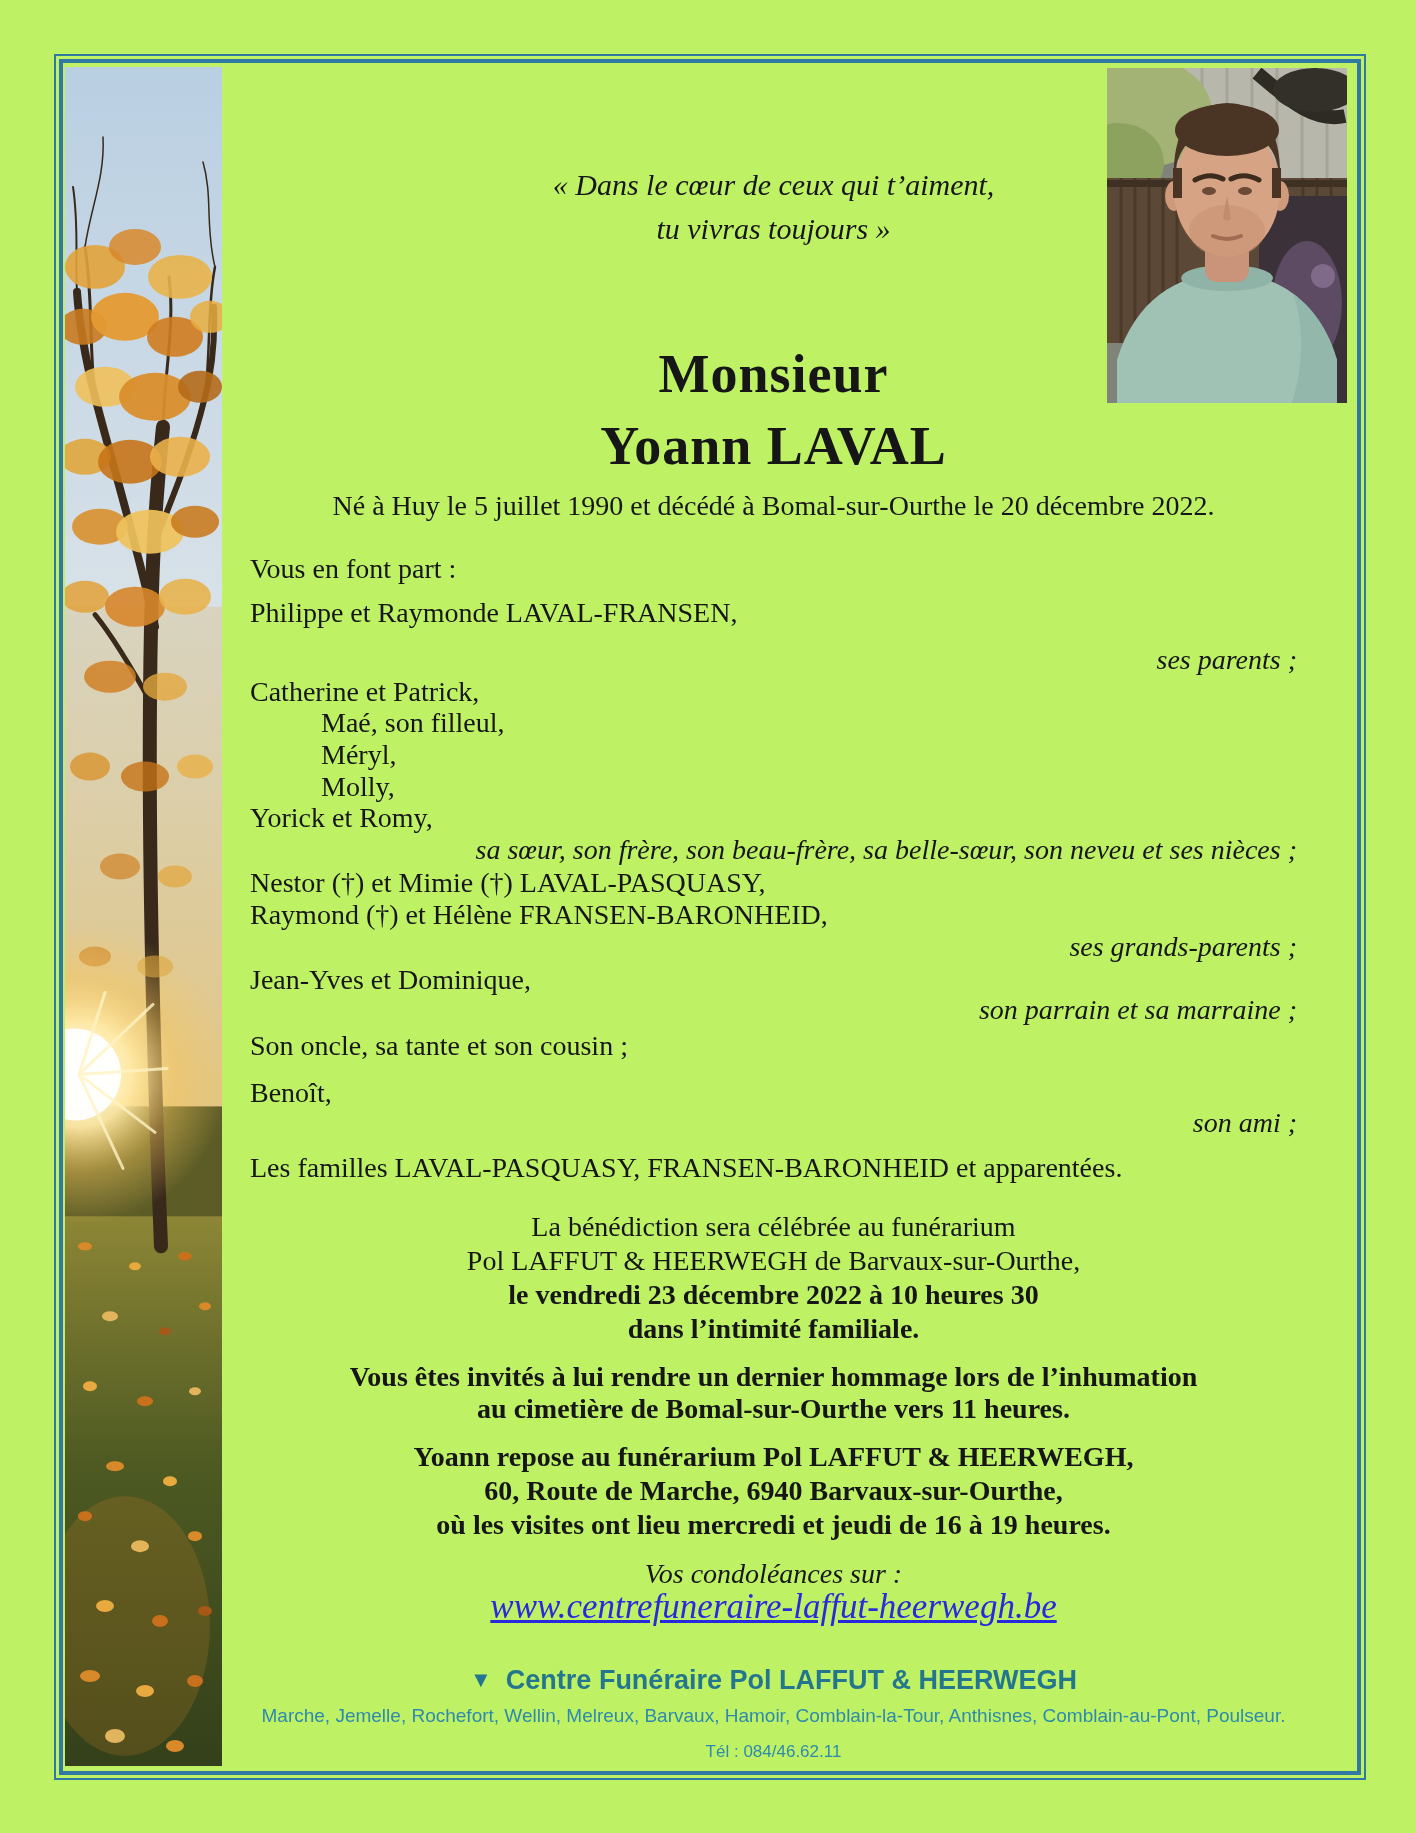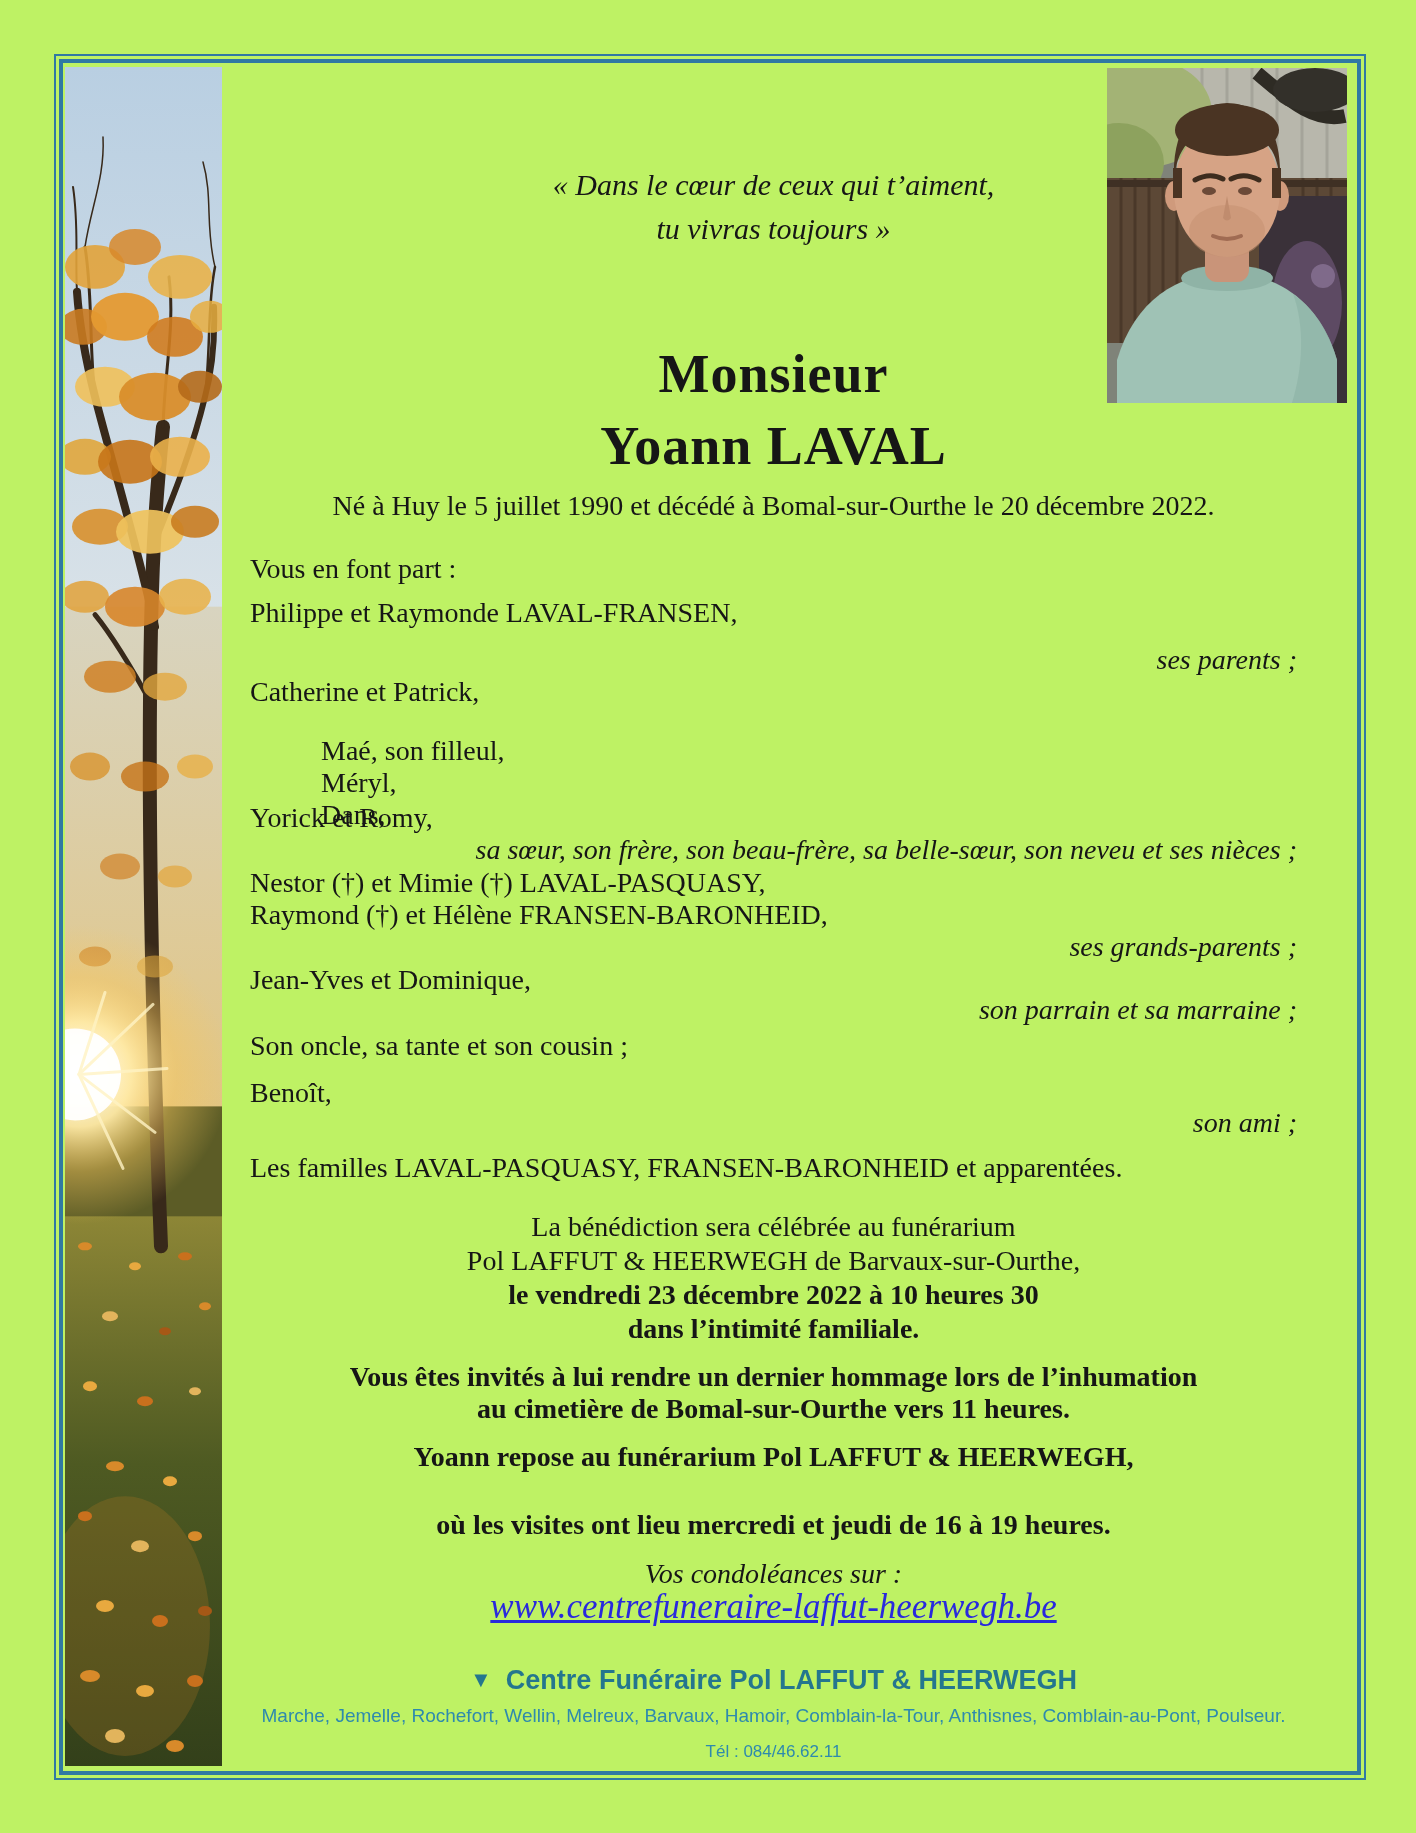--- a/index.html
+++ b/index.html
@@ -13,21 +13,21 @@
     border:4px solid #3079a3; outline:2px solid #3079a3; outline-offset:3px;
   }
   .photo { position:absolute; display:block; }
   .tree-photo { left:65px; top:67px; width:157px; height:1699px; }
   .portrait   { left:1107px; top:68px; width:240px; height:335px; }
 
   .t-line { position:absolute; left:250px; width:1047px; font-size:28px; line-height:32px; white-space:nowrap; }
   .t-left   { text-align:left; }
   .t-right  { text-align:right; font-style:italic; }
   .t-center { text-align:center; }
-  .t-indent { padding-left:71px; box-sizing:border-box;margin-top:28px; }
+  .t-indent { padding-left:71px; box-sizing:border-box; }
   .bold { font-weight:bold;font-family:Liberation Serif, serif; }
 
   .quote { font-style:italic; font-size:30px; line-height:44px; }
   .title-block { font-weight:bold; font-size:54px; line-height:72px; letter-spacing:1px; }
 
   .link-line a {
     color:#2929dd; font-style:italic; font-size:35px;
     text-decoration:underline; cursor:pointer;
   }
   .sans { font-family:"Liberation Sans", sans-serif; }
@@ -204,40 +204,41 @@
   <div class="t-line t-center title-block" style="top:410px">Yoann LAVAL</div>
 
   <div class="t-line t-center" style="top:490px">Né à Huy le 5 juillet 1990 et décédé à Bomal-sur-Ourthe le 20 décembre 2022.</div>
 
   <div class="t-line t-left" style="top:553px">Vous en font part :</div>
   <div class="t-line t-right" style="top:644px">ses parents ;</div>
   <div class="t-line t-left" style="top:597px">Philippe et Raymonde LAVAL-FRANSEN,</div>
   <div class="t-line t-left" style="top:676px">Catherine et Patrick,</div>
   <div class="t-line t-left t-indent" style="top:707px">Maé, son filleul,</div>
   <div class="t-line t-left t-indent" style="top:739px">Méryl,</div>
-  <div class="t-line t-left t-indent" style="top:771px">Dans,</div>
+  <div class="t-line t-left t-indent" style="top:771px">Molly,</div>
   <div class="t-line t-left" style="top:802px">Yorick et Romy,</div>
   <div class="t-line t-right" style="top:834px">sa sœur, son frère, son beau-frère, sa belle-sœur, son neveu et ses nièces ;</div>
   <div class="t-line t-left" style="top:867px">Nestor (†) et Mimie (†) LAVAL-PASQUASY,</div>
   <div class="t-line t-left" style="top:899px">Raymond (†) et Hélène FRANSEN-BARONHEID,</div>
   <div class="t-line t-right" style="top:931px">ses grands-parents ;</div>
   <div class="t-line t-left" style="top:964px">Jean-Yves et Dominique,</div>
   <div class="t-line t-right" style="top:994px">son parrain et sa marraine ;</div>
   <div class="t-line t-left" style="top:1030px">Son oncle, sa tante et son cousin ;</div>
   <div class="t-line t-left" style="top:1077px">Benoît,</div>
   <div class="t-line t-right" style="top:1107px">son ami ;</div>
   <div class="t-line t-left" style="top:1152px">Les familles LAVAL-PASQUASY, FRANSEN-BARONHEID et apparentées.</div>
 
   <div class="t-line t-center" style="top:1211px">La bénédiction sera célébrée au funérarium</div>
   <div class="t-line t-center" style="top:1245px">Pol LAFFUT &amp; HEERWEGH de Barvaux-sur-Ourthe,</div>
   <div class="t-line t-center bold" style="top:1279px">le vendredi 23 décembre 2022 à 10 heures 30</div>
   <div class="t-line t-center bold" style="top:1313px">dans l’intimité familiale.</div>
   <div class="t-line t-center bold" style="top:1361px">Vous êtes invités à lui rendre un dernier hommage lors de l’inhumation</div>
   <div class="t-line t-center bold" style="top:1393px">au cimetière de Bomal-sur-Ourthe vers 11 heures.</div>
   <div class="t-line t-center bold" style="top:1441px">Yoann repose au funérarium Pol LAFFUT &amp; HEERWEGH,</div>
+  <div class="t-line t-center bold" style="top:1475px">60, Route de Marche, 6940 Barvaux-sur-Ourthe,</div>
   <div class="t-line t-center bold" style="top:1509px">où les visites ont lieu mercredi et jeudi de 16 à 19 heures.</div>
 
   <div class="t-line t-center" style="top:1558px; font-style:italic">Vos condoléances sur :</div>
   <div class="t-line t-center link-line" style="top:1591px"><a href="#">www.centrefuneraire-laffut-heerwegh.be</a></div>
 
   <div class="t-line t-center sans brand-line" style="top:1664px">
     <span class="tri">▼</span><span>Centre Funéraire Pol LAFFUT &amp; HEERWEGH</span>
   </div>
   <div class="t-line t-center sans towns-line" style="top:1700px">Marche, Jemelle, Rochefort, Wellin, Melreux, Barvaux, Hamoir, Comblain-la-Tour, Anthisnes, Comblain-au-Pont, Poulseur.</div>
   <div class="t-line t-center sans tel-line" style="top:1736px">Tél : 084/46.62.11</div>

